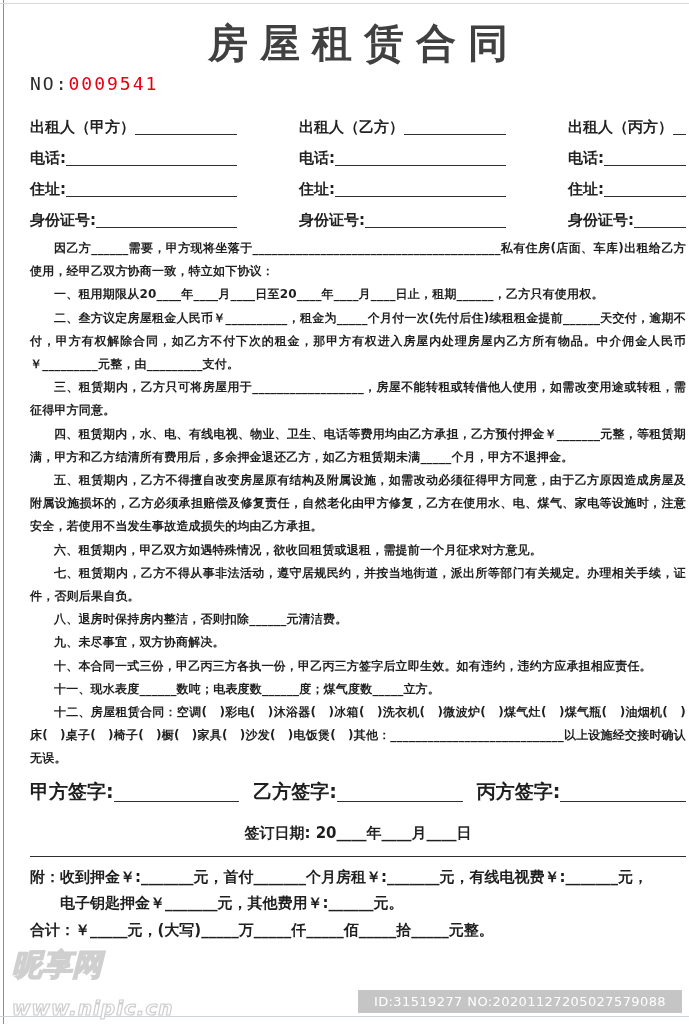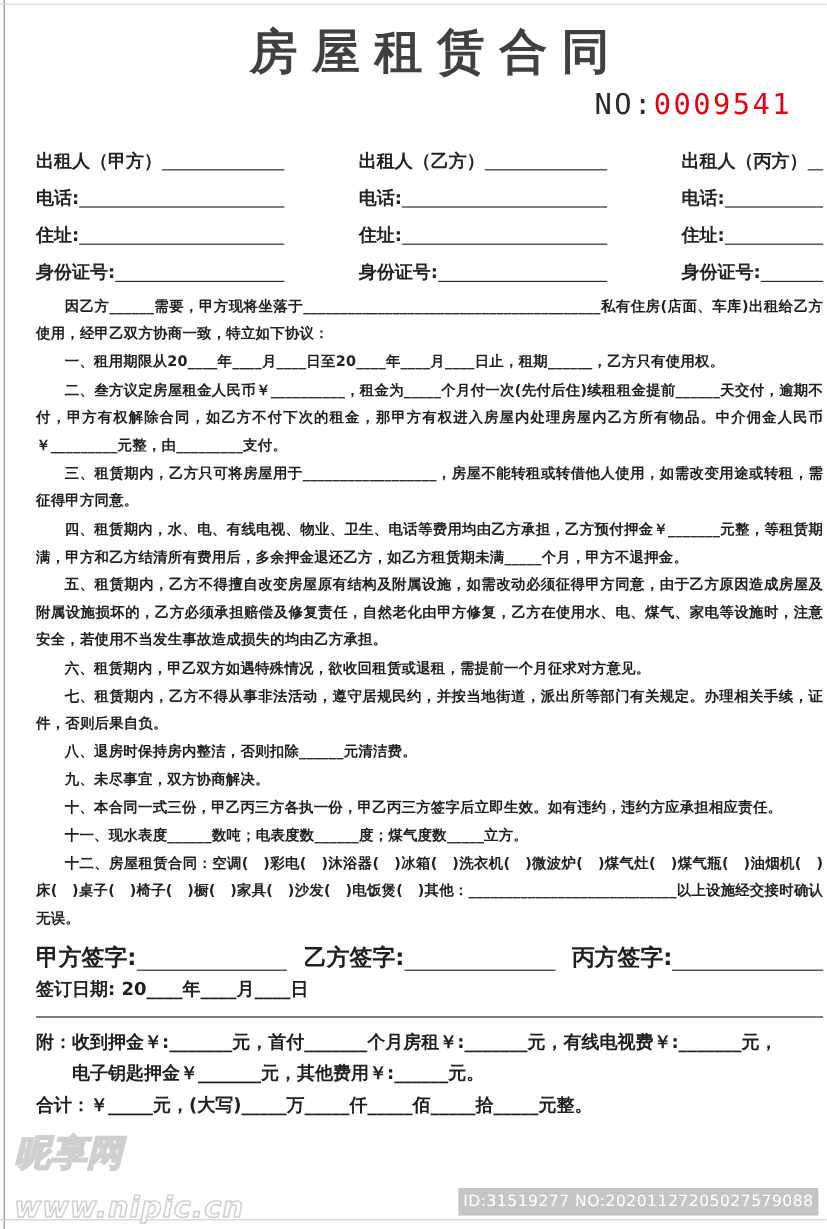--- a/index.html
+++ b/index.html
@@ -12,60 +12,60 @@
   .edge-top{position:absolute;left:0;right:0;top:3px;height:1px;background:#d9d9d9;}
   .edge-bottom{position:absolute;left:0;right:0;top:1016px;height:1px;background:#ccd3dc;}
 
   .content{position:absolute;left:30px;right:3px;top:0;}
 
   .title{
     margin:16px 0 0 0;text-align:center;font-size:40px;font-weight:700;
     letter-spacing:12px;color:#404040;text-indent:12px;
   }
   .no-row{
-    text-align:right;padding-right:26px;margin-top:2px;
+    padding-right:26px;margin-top:2px;
     font-family:"DejaVu Sans Mono","Liberation Mono",monospace;
-    font-size:24px;letter-spacing:2px;color:#2b2b2b;font-weight:500;
+    font-size:18px;letter-spacing:2px;color:#2b2b2b;font-weight:500;
   }
   .no-value{color:#e60012;}
 
   .parties{
     display:grid;grid-template-columns:223px 223px 1fr;
     margin-top:10px;font-size:15px;font-weight:600;color:#222;gap:46px;
   }
   .party-col .field{display:flex;align-items:flex-end;height:31px;padding-right:16px;}
   .party-col:last-child .field{padding-right:0;}
   .lbl{white-space:nowrap;line-height:1.1;}
   .blank{flex:1;border-bottom:1.5px solid #2e2e2e;height:1.05em;min-width:10px;}
 
   .body{margin-top:9px;font-size:12px;font-weight:600;line-height:23.2px;
     text-align:justify;color:#1f1f1f;letter-spacing:0.2px;}
   .body p{margin:0;text-indent:2em;}
 
   .sig-row{display:flex;margin-top:5px;font-size:19px;font-weight:600;height:26px;}
   .sig{flex:1;display:flex;align-items:flex-end;padding-right:14px;}
   .sig:last-child{padding-right:0;}
 
-  .date-row{text-align:left;font-size:15px;font-weight:600;line-height:27px;margin-top:2px;}
+  .date-row{text-align:center;font-size:15px;font-weight:600;line-height:27px;margin-top:18px;}
 
   .sep{border:none;border-top:1.5px solid #2e2e2e;margin:9px 0 0 0;}
 
   .appendix{margin-top:7px;font-size:15px;font-weight:600;line-height:26.5px;}
   .appendix p{margin:0;}
   .appendix .indent{text-indent:2em;}
 
   .wm-left{
     position:absolute;left:12px;bottom:4px;display:flex;align-items:baseline;gap:10px;
     font-style:italic;font-weight:800;pointer-events:none;flex-direction:column;
   }
   .wm-logo{font-size:30px;color:#ffffff;-webkit-text-stroke:1.5px #cfcfcf;text-shadow:0 0 1px #d6d6d6;}
-  .wm-url{font-size:24px;color:#ffffff;-webkit-text-stroke:1.2px #cfcfcf;text-shadow:0 0 1px #d6d6d6;letter-spacing:1px;}
+  .wm-url{font-size:20px;color:#ffffff;-webkit-text-stroke:1.2px #cfcfcf;text-shadow:0 0 1px #d6d6d6;letter-spacing:1px;}
   .wm-right{
     position:absolute;right:7px;bottom:11px;background:rgba(158,158,158,0.6);
-    color:#fff;font-size:13px;line-height:21px;padding:1px 4px;letter-spacing:0.4px;white-space:nowrap;
+    color:#fff;font-size:13px;line-height:21px;padding:1px 16px;letter-spacing:0.4px;white-space:nowrap;
   }
 </style>
 </head>
 <body>
 
 <div class="page">
   <div class="edge-left"></div>
   <div class="edge-top"></div>
   <div class="edge-bottom"></div>
 

